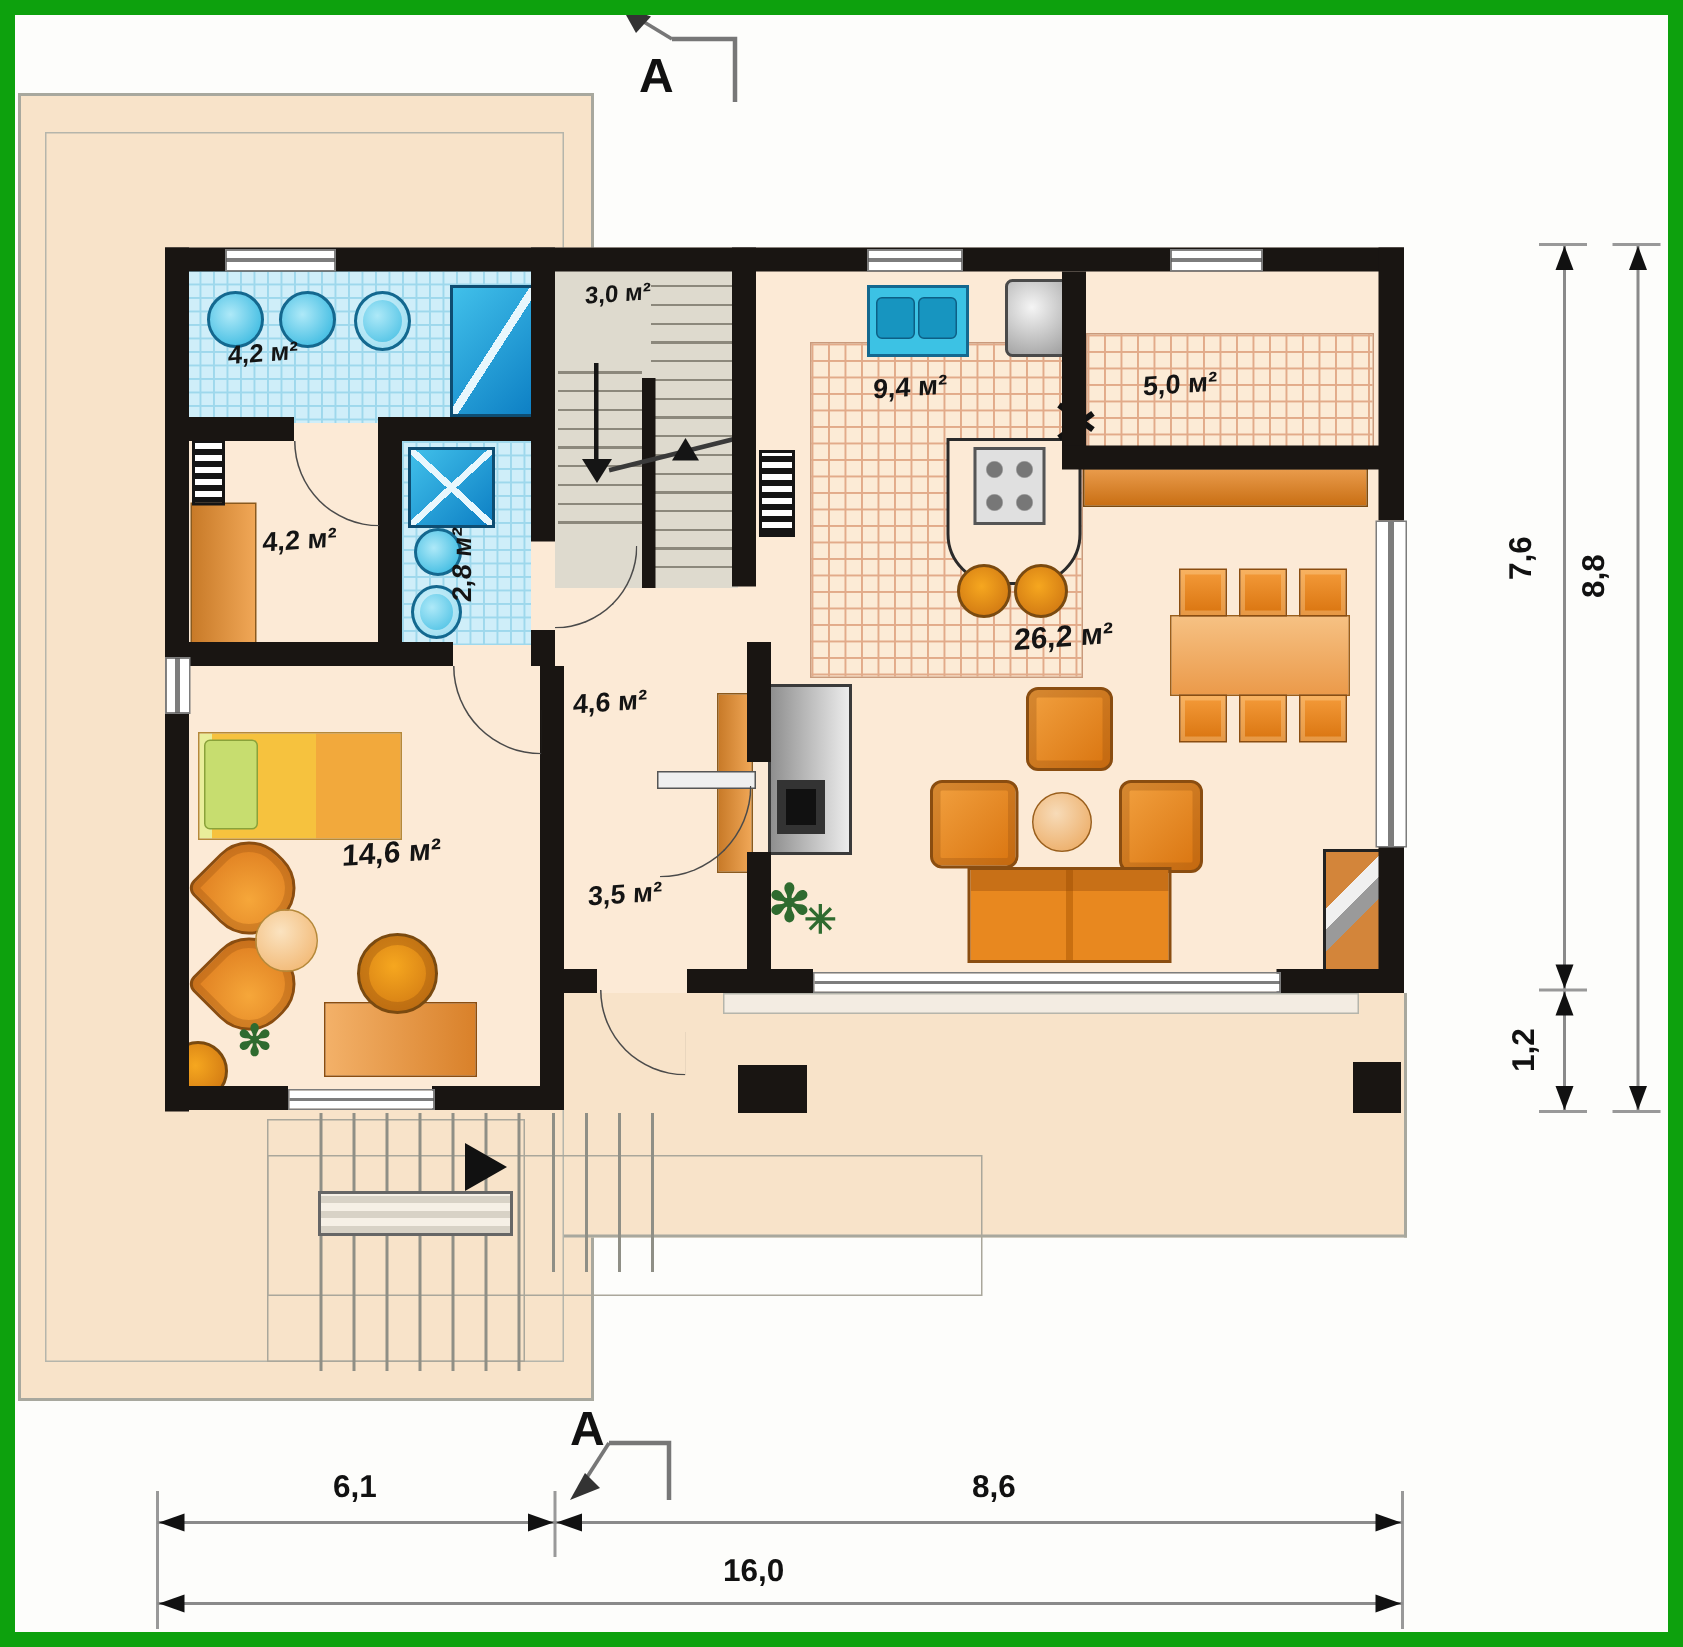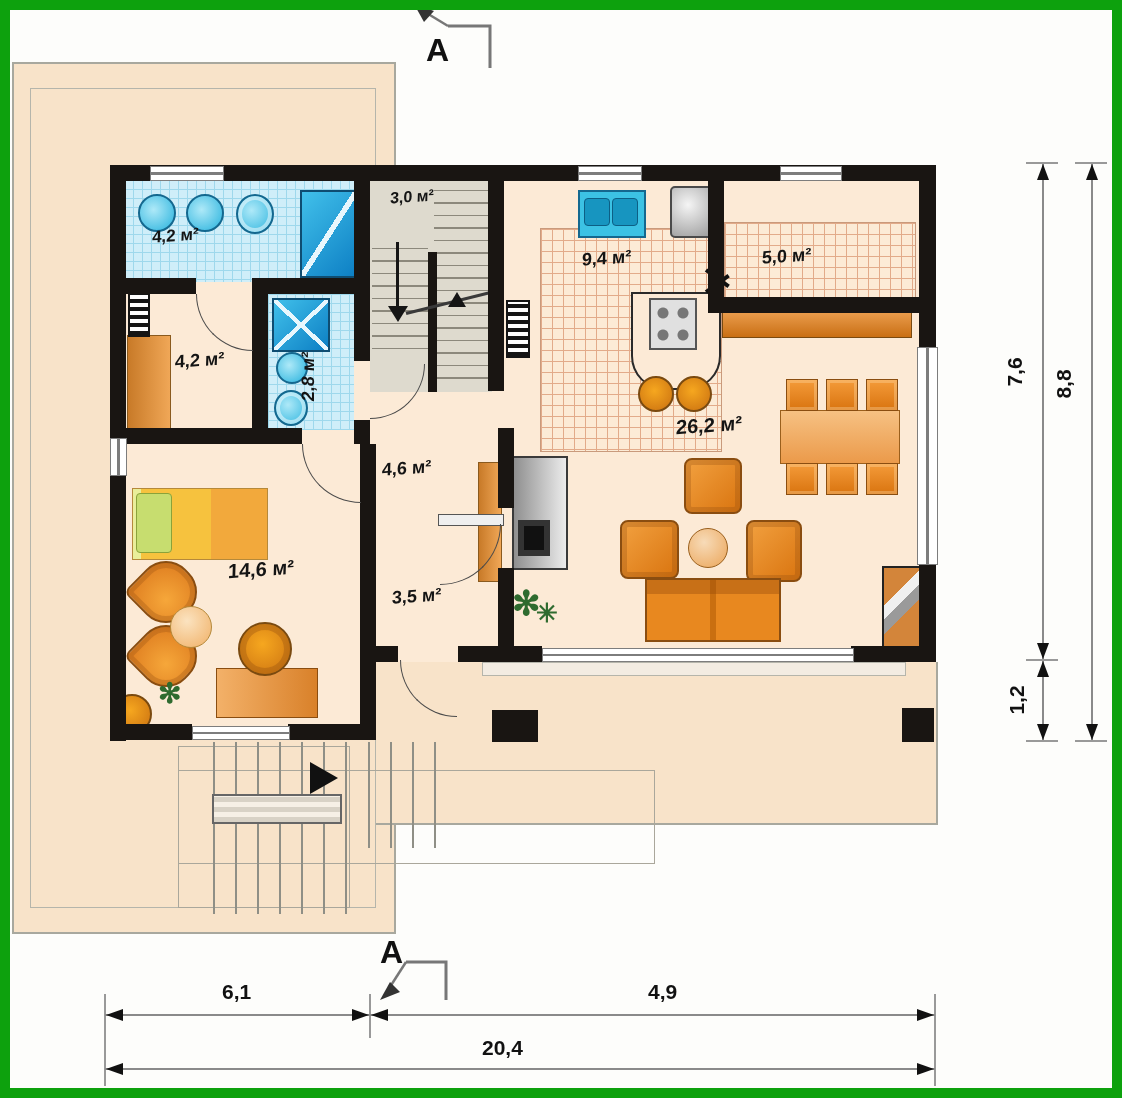--- a/index.html
+++ b/index.html
@@ -237,20 +237,20 @@
 
   <div class="abs" style="left:104px;top:994px;width:2px;height:92px;background:#999;"></div>
   <div class="abs" style="left:369px;top:994px;width:2px;height:44px;background:#999;"></div>
   <div class="abs" style="left:934px;top:994px;width:2px;height:92px;background:#999;"></div>
   <div class="abs" style="left:105px;top:1014px;width:830px;height:2px;background:#8a8a8a;"></div>
   <div class="tri" style="left:106px;top:1009px;border-right:17px solid #111;border-top:6px solid transparent;border-bottom:6px solid transparent;"></div>
   <div class="tri" style="left:352px;top:1009px;border-left:17px solid #111;border-top:6px solid transparent;border-bottom:6px solid transparent;"></div>
   <div class="tri" style="left:371px;top:1009px;border-right:17px solid #111;border-top:6px solid transparent;border-bottom:6px solid transparent;"></div>
   <div class="tri" style="left:917px;top:1009px;border-left:17px solid #111;border-top:6px solid transparent;border-bottom:6px solid transparent;"></div>
   <div class="lblD" style="left:222px;top:980px;">6,1</div>
-  <div class="lblD" style="left:648px;top:980px;">4,9</div>
+  <div class="lblD" style="left:648px;top:980px;">8,6</div>
   <div class="abs" style="left:105px;top:1068px;width:830px;height:2px;background:#8a8a8a;"></div>
   <div class="tri" style="left:106px;top:1063px;border-right:17px solid #111;border-top:6px solid transparent;border-bottom:6px solid transparent;"></div>
   <div class="tri" style="left:917px;top:1063px;border-left:17px solid #111;border-top:6px solid transparent;border-bottom:6px solid transparent;"></div>
-  <div class="lblD" style="left:482px;top:1036px;">20,4</div>
+  <div class="lblD" style="left:482px;top:1036px;">16,0</div>
 
   <div class="abs" style="left:0;top:0;width:1122px;height:1098px;border:10px solid #0da10d;box-sizing:border-box;pointer-events:none;"></div>
 </div>
 
 </body></html>

